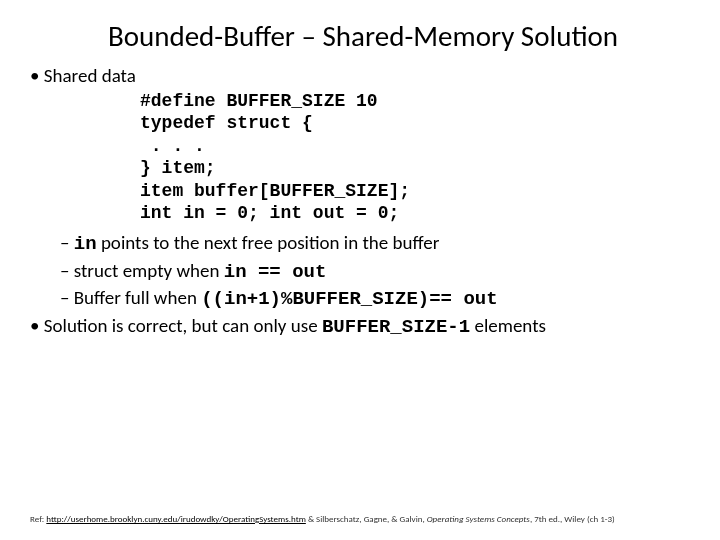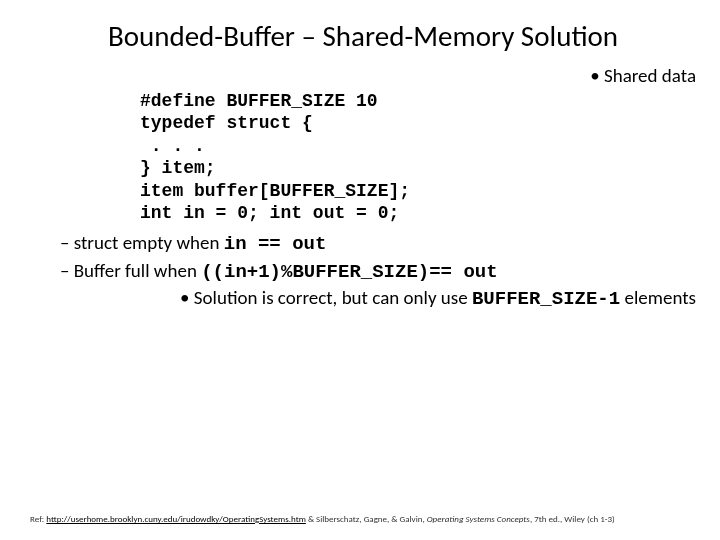--- a/index.html
+++ b/index.html
@@ -21,21 +21,20 @@
     font-weight: 400;
     text-align: center;
     margin: 0 0 10px 0;
   }
   .bullets {
     font-size: 19px;
     line-height: 1.25;
   }
   .b1 {
     margin: 2px 0 2px 0;
-    text-align: right;
   }
   .b1::before {
     content: "• ";
   }
   .b2 {
     margin: 2px 0 2px 30px;
   }
   .b2::before {
     content: "– ";
   }
@@ -84,20 +83,24 @@
     <div class="b1">Shared data</div>
 
     <div class="code-block">#define BUFFER_SIZE 10
 typedef struct {
  . . .
 } item;
 item buffer[BUFFER_SIZE];
 int in = 0; int out = 0;</div>
 
 
+    <div class="b2">
+      <span class="mono">in</span>
+      <span> points to the next free position in the buffer</span>
+    </div>
 
 
     <div class="b2">
       <span>struct empty when </span>
       <span class="mono">in == out</span>
     </div>
 
     <div class="b2">
       <span>Buffer full when </span>
       <span class="mono">((in+1)%BUFFER_SIZE)== out</span>

